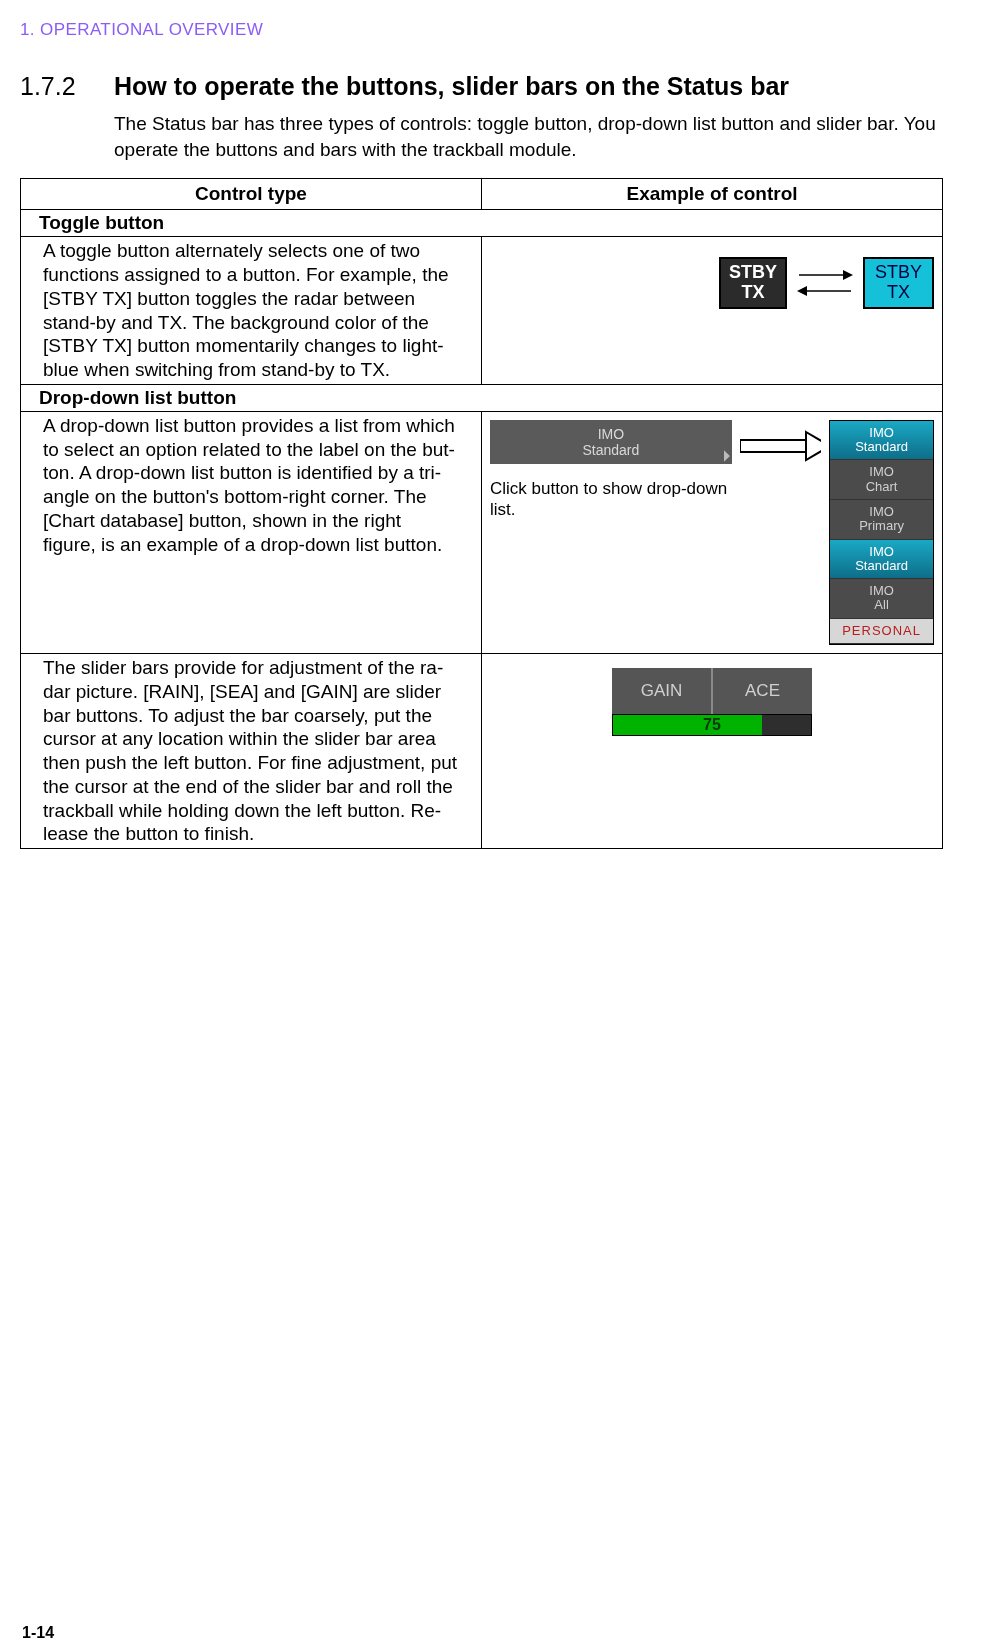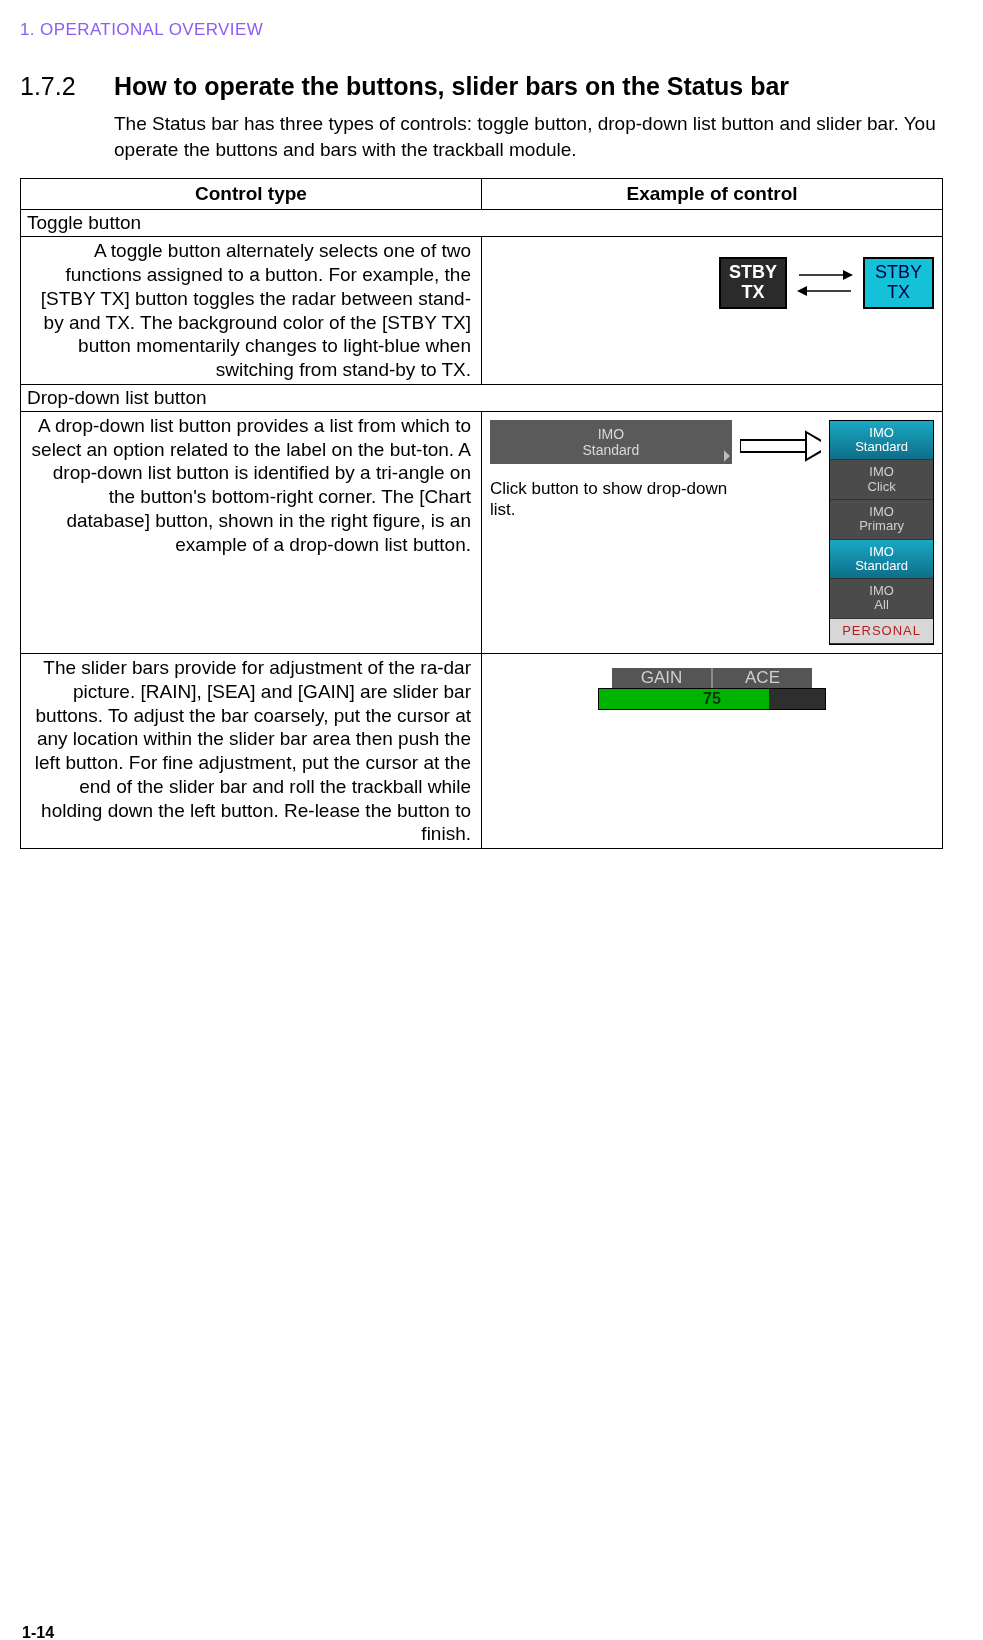--- a/index.html
+++ b/index.html
@@ -45,28 +45,27 @@
     border: 1px solid #000;
     vertical-align: top;
   }
   table.ctl th {
     font-weight: bold;
     text-align: center;
     padding: 4px 6px;
     background: #fff;
   }
   td.category {
-    font-weight: normal;
-    padding: 2px 6px;
+    font-weight: bold;
+    padding: 2px 18px;
   }
   td.desc {
-    padding: 2px 10px;
+    padding: 2px 22px;
     line-height: 1.25;
     width: 50%;
-    text-align: right;
   }
   td.example {
     padding: 8px;
     width: 50%;
   }
   .page-num {
     position: absolute;
     left: 22px;
     top: 1624px;
     font-size: 16px;
@@ -107,24 +106,24 @@
   }
   .dd-item.sel { background:linear-gradient(#1aa8c4,#0d6e89); color:#fff; }
   .dd-item.personal { background:#d7d7d7; color:#b91c1c; letter-spacing:1px; }
 
   
   .sl-wrap { display:flex; flex-direction:column; align-items:center; padding-top:6px; }
   .sl-head {
     display:flex; background:#555; color:#d0d0d0; font-size:17px; font-weight:normal;
     width:200px;
   }
-  .sl-head span { flex:1; text-align:center; padding:0 0; }
+  .sl-head span { flex:1; text-align:center; padding:13px 0; }
   .sl-head span:first-child { border-right:2px solid #8a8a8a; }
   .sl-bar {
-    width:228px; height:22px; background:#2e2e2e; border:1px solid #000;
+    width:200px; height:22px; background:#2e2e2e; border:1px solid #000;
     position:relative; box-sizing:border-box;
   }
   .sl-fill { position:absolute; left:0; top:0; bottom:0; width:75%; background:#00b300; }
   .sl-val {
     position:absolute; width:100%; text-align:center; color:#0a380a;
     font-weight:bold; font-size:16px; top:1px;
   }
 </style>
 </head>
 <body>
@@ -192,21 +191,21 @@
           <rect x="0" y="10" width="66" height="12" fill="#fff" stroke="#000" stroke-width="2"></rect>
           <polygon points="66,2 90,16 66,30" fill="#fff" stroke="#000" stroke-width="2"></polygon>
         </svg>
         <div class="dd-list">
           <div class="dd-item sel">
             <div>IMO</div>
             <div>Standard</div>
           </div>
           <div class="dd-item">
             <div>IMO</div>
-            <div>Click</div>
+            <div>Chart</div>
           </div>
           <div class="dd-item">
             <div>IMO</div>
             <div>Primary</div>
           </div>
           <div class="dd-item sel">
             <div>IMO</div>
             <div>Standard</div>
           </div>
           <div class="dd-item">

